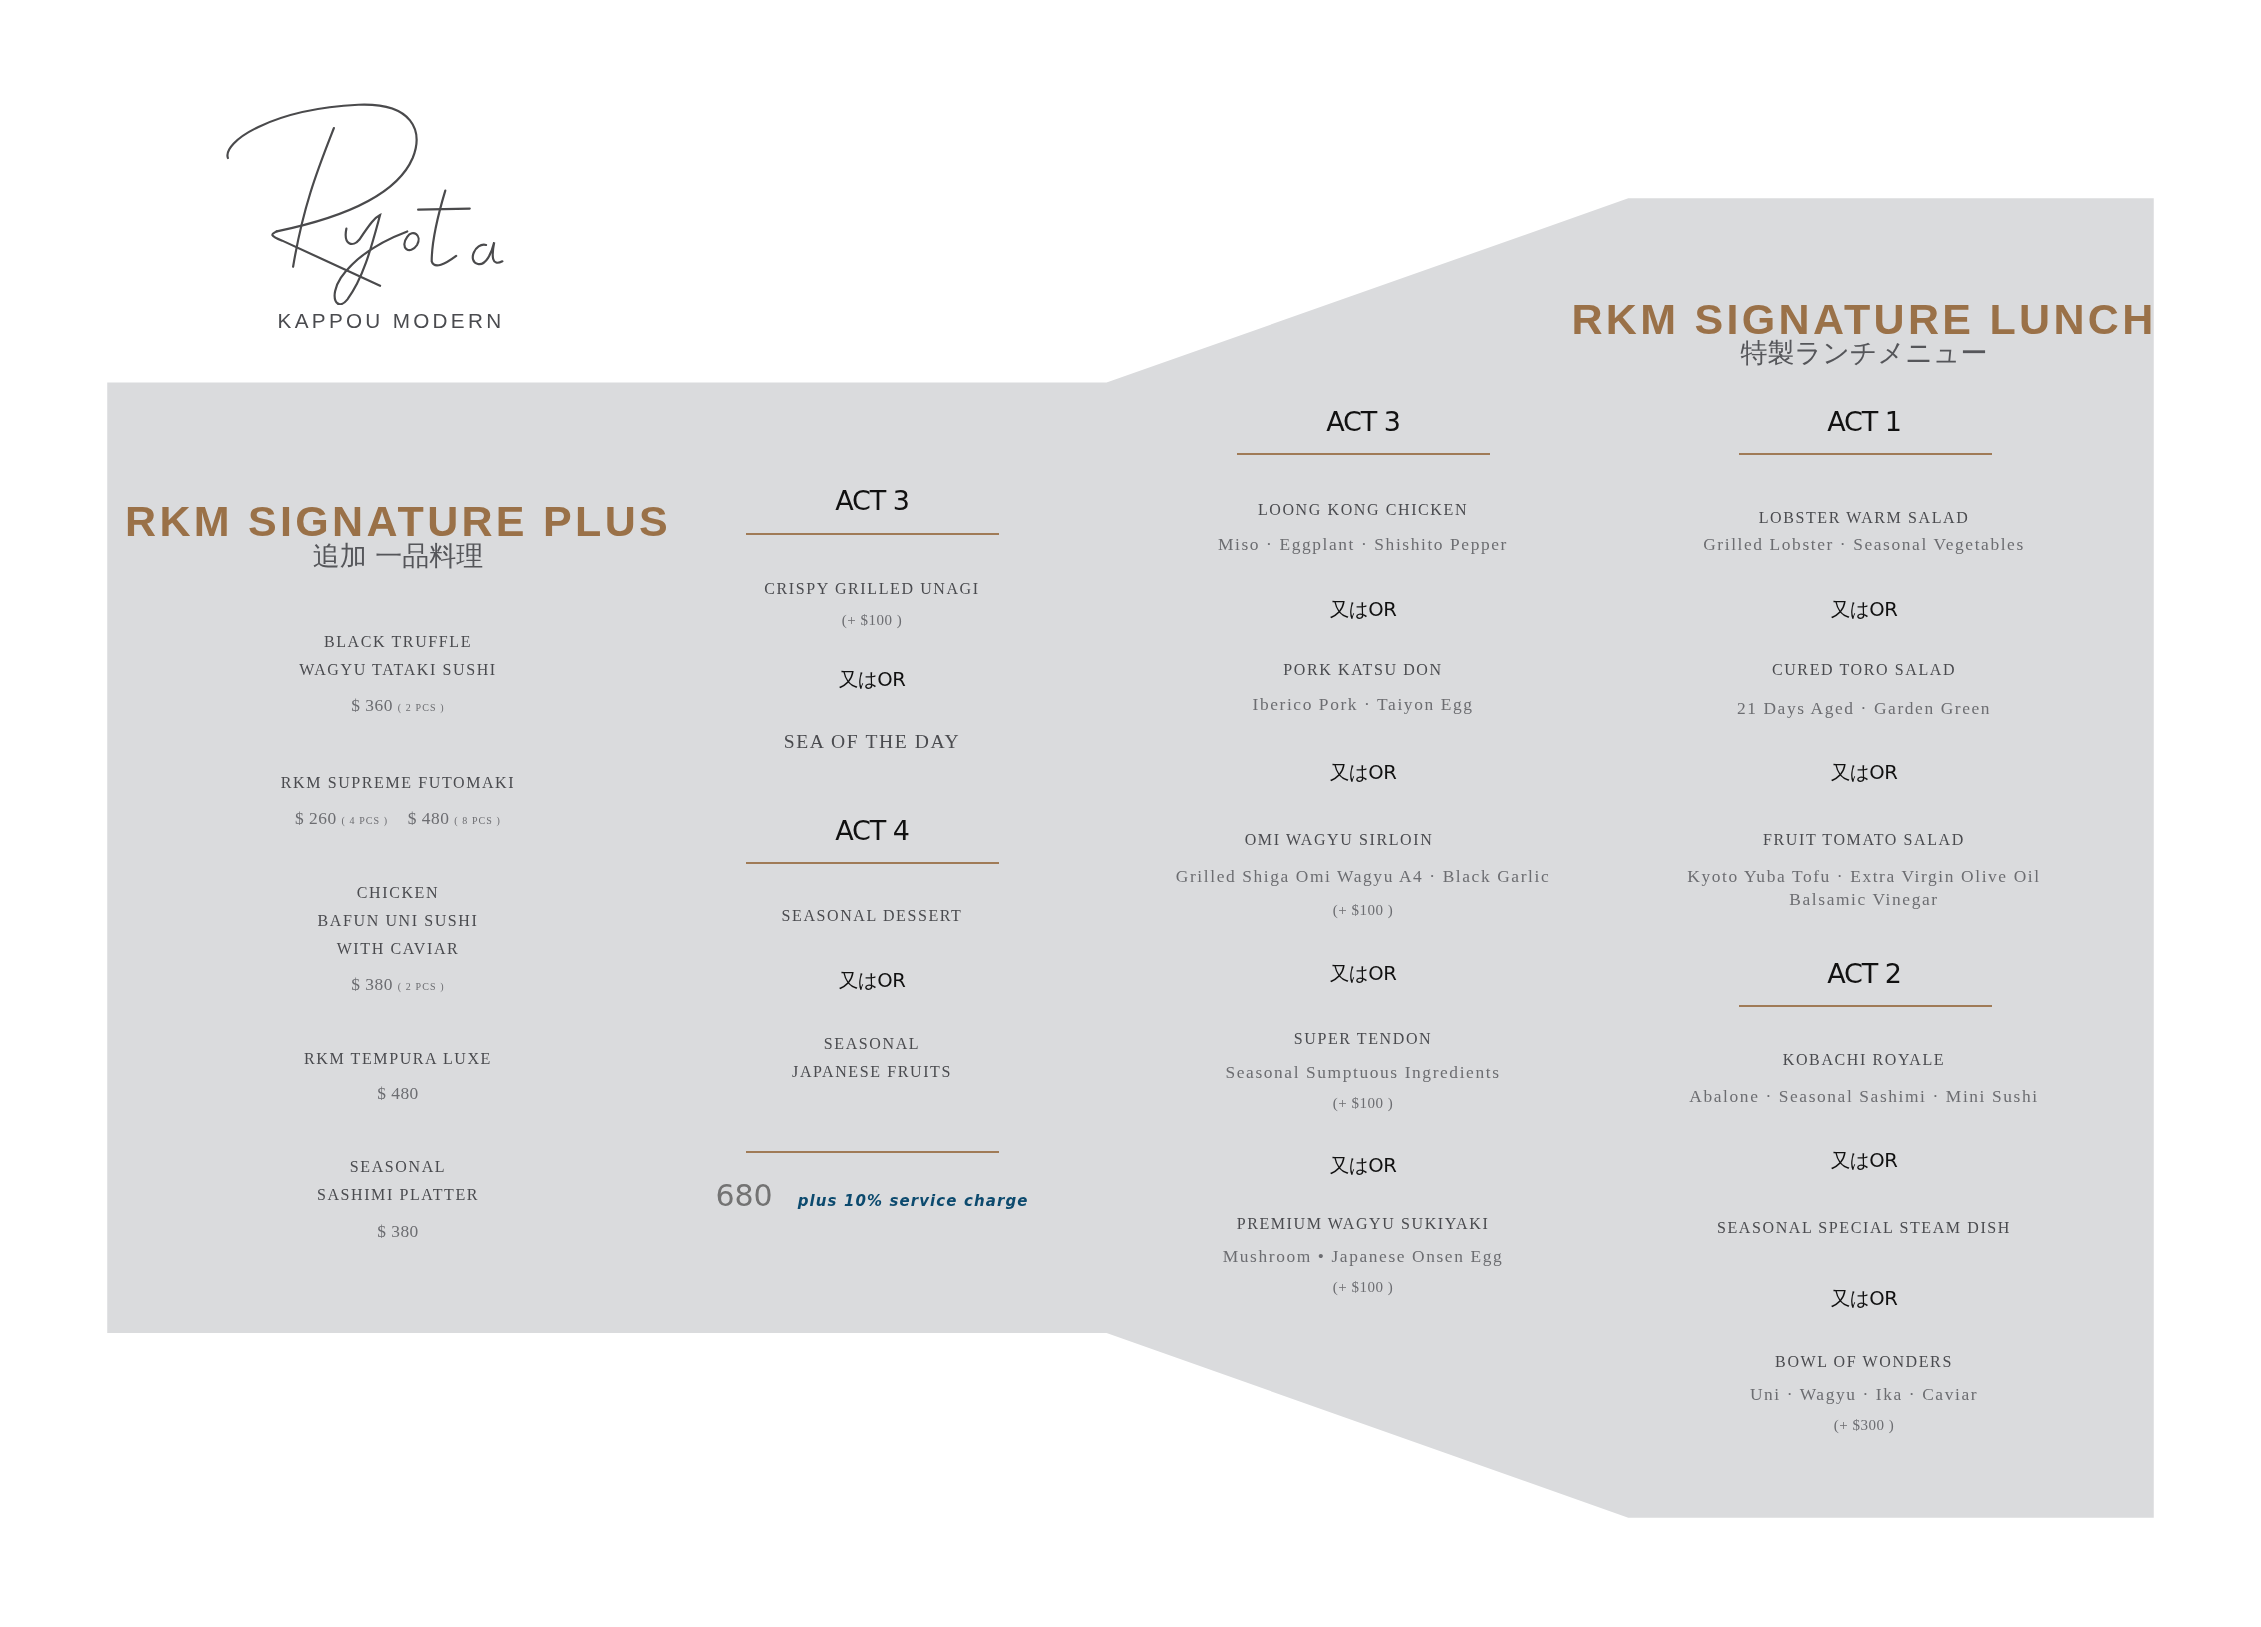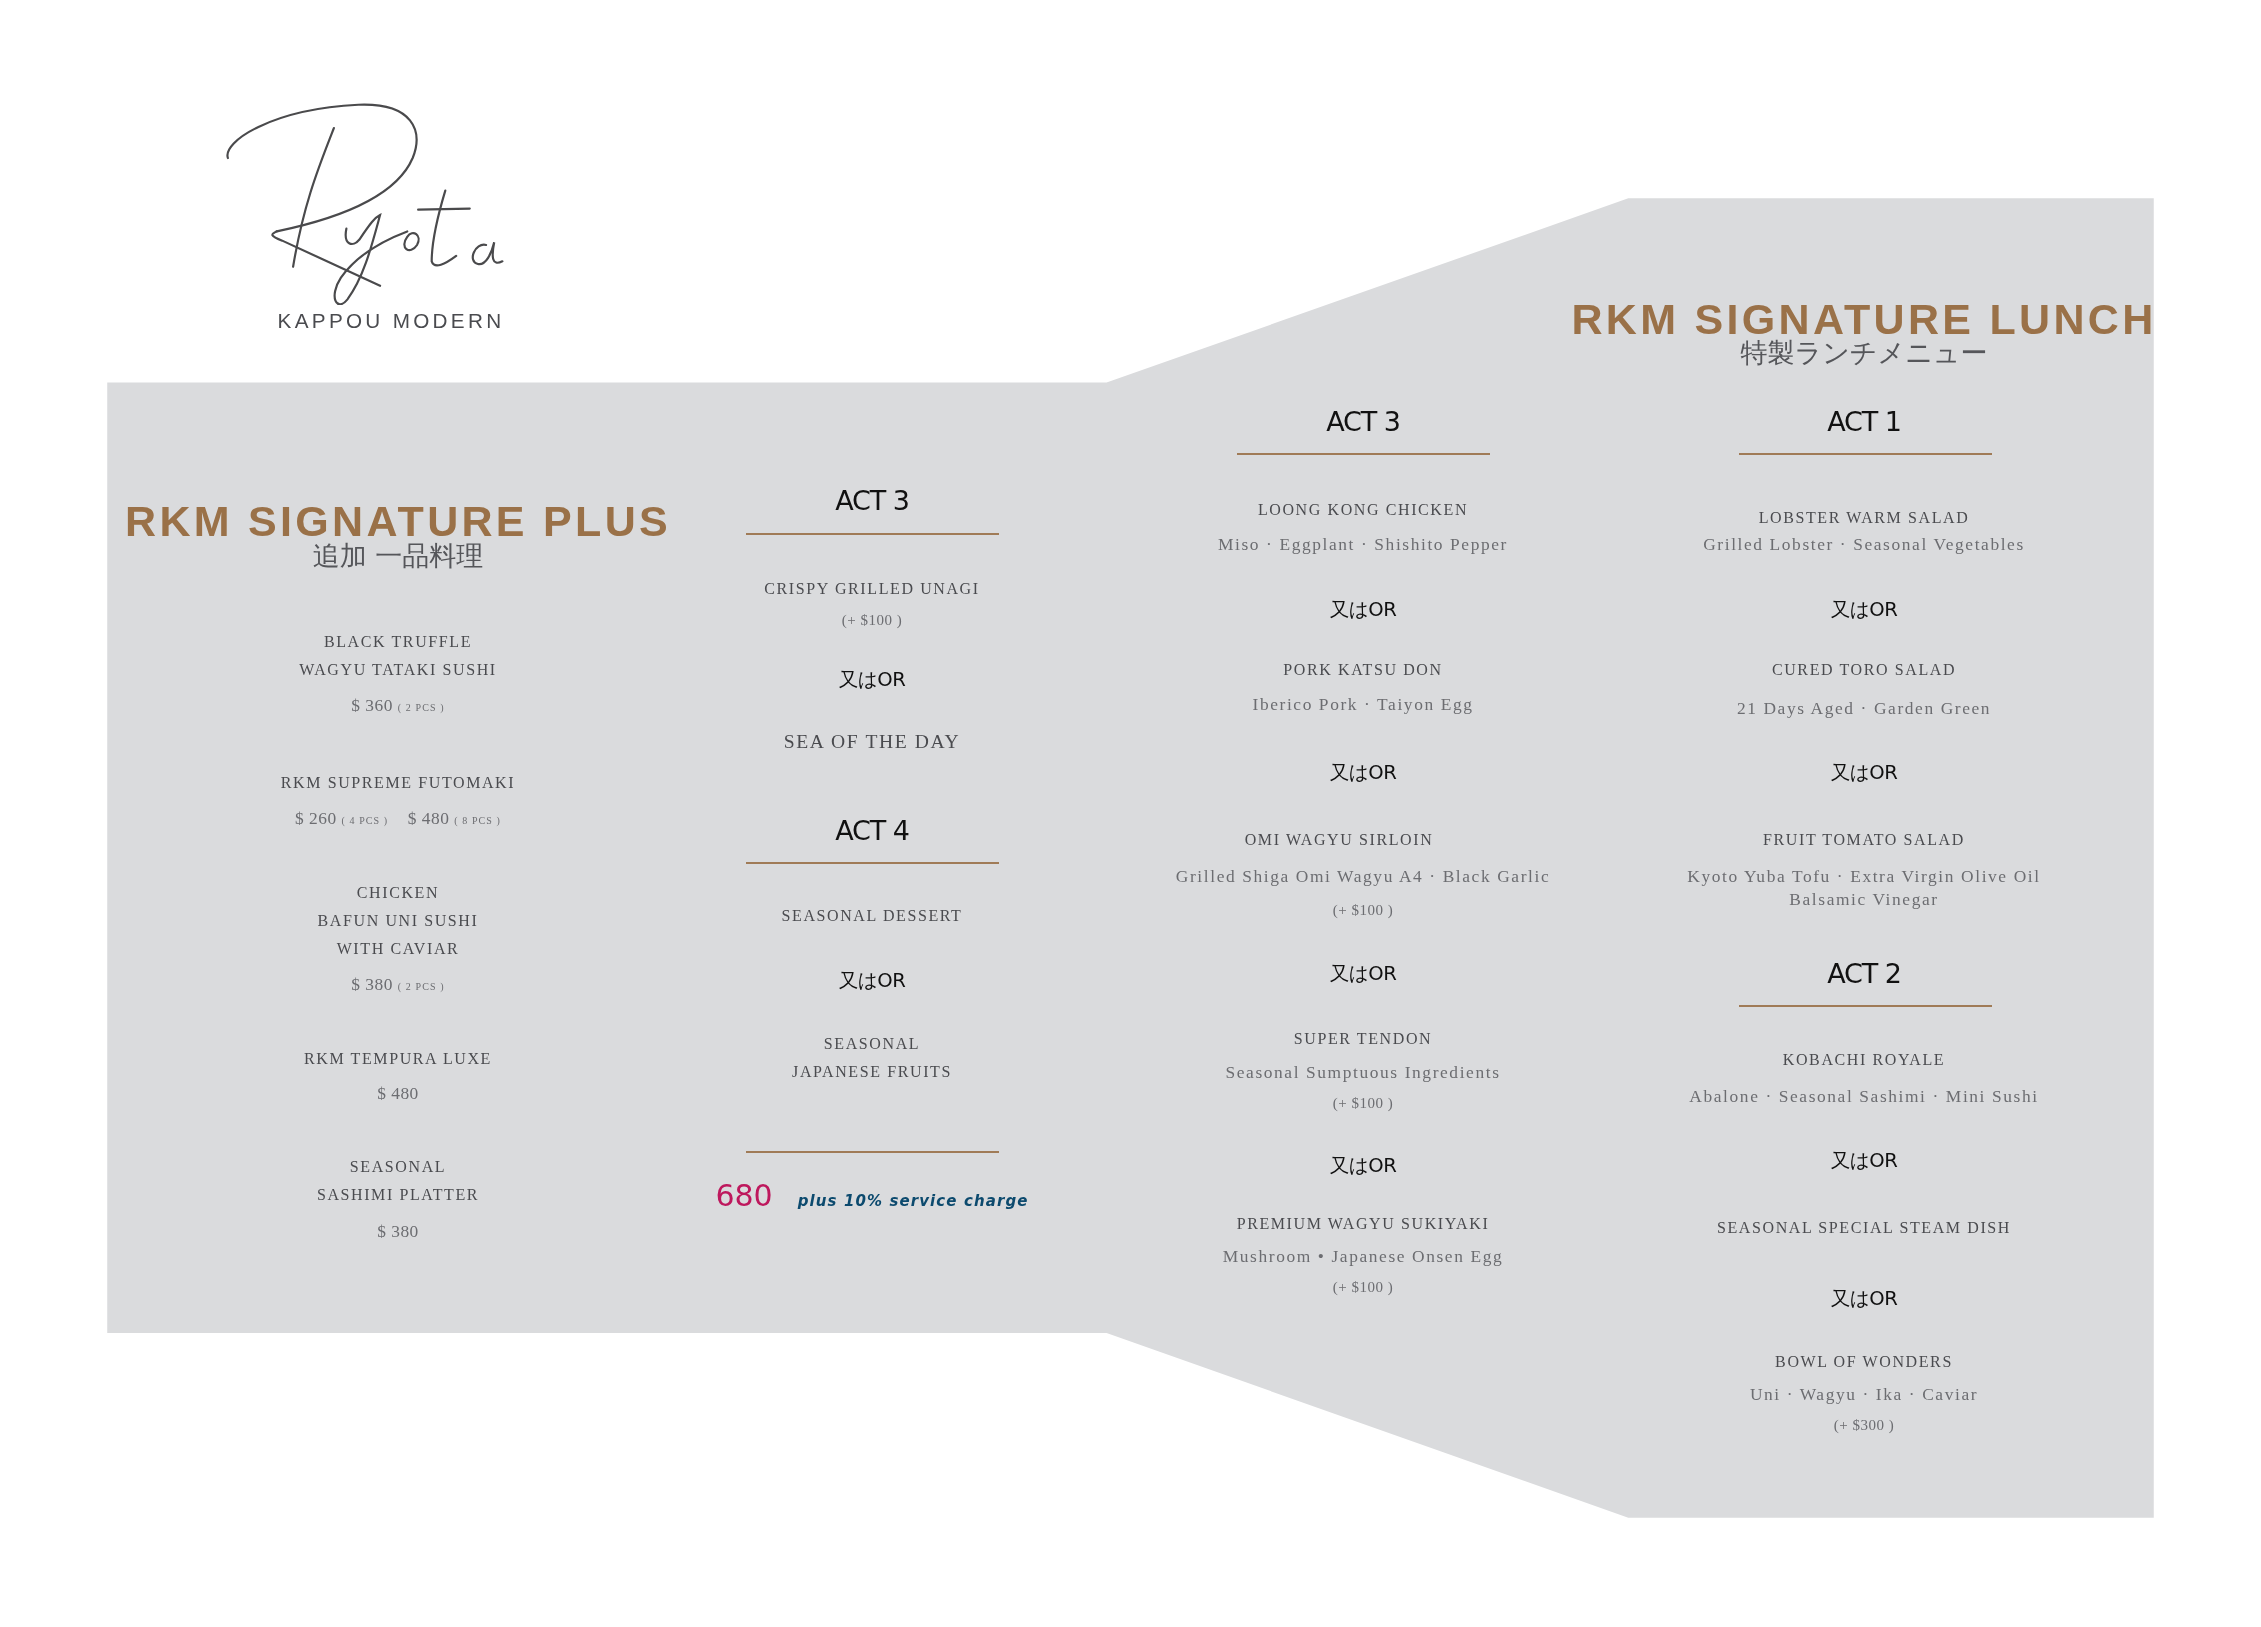--- a/index.html
+++ b/index.html
@@ -11,21 +11,21 @@
   .brand-sub { font-size:20.7px; letter-spacing:3.3px; color:#4a4b4f; }
   .sec-title { font-size:43px; letter-spacing:3.3px; color:#9a7148; font-weight:bold; }
   .sec-jp { font-size:27px; color:#55565a; font-family:"DejaVu Sans", sans-serif; }
   .act { font-size:27px; color:#111; font-family:"DejaVu Sans", sans-serif; letter-spacing:-1.1px; }
   .rule { position:absolute; height:2.2px; background:#a07b57; }
   .dish { font-size:16px; letter-spacing:1.6px; color:#4a4b4f; line-height:28px; font-family:"Liberation Serif", serif; }
   .desc { font-size:17.4px; letter-spacing:1.6px; color:#6c6d71; font-family:"Liberation Serif", serif; line-height:24px; }
   .price { font-size:17.4px; color:#6c6d71; font-family:"Liberation Serif", serif; letter-spacing:0.5px; }
   .price small { font-size:10px; letter-spacing:1.1px; }
   .or { font-size:19.6px; color:#111; font-family:"DejaVu Sans", sans-serif; letter-spacing:-0.5px; }
-  .total { font-size:30px; color:#be185d; font-family:"DejaVu Sans", sans-serif; }
+  .total { font-size:30px; color:#737373; font-family:"DejaVu Sans", sans-serif; }
   .service { font-size:15px; color:#0c4a6e; font-style:italic; font-weight:bold; letter-spacing:1.1px; margin-left:25px; font-family:"DejaVu Sans", sans-serif; }
 </style>
 </head>
 <body>
 
 <svg class="bg-shape" width="2261" height="1627" viewBox="0 0 4160 2994">
   <polygon points="197,704 2036,704 2996,365 3963,365 3963,2793 2996,2793 2036,2453 197,2453" fill="#DADBDD"></polygon>
 </svg>
 
 <svg class="logo-script" width="337" height="207" viewBox="0 0 620 380">

